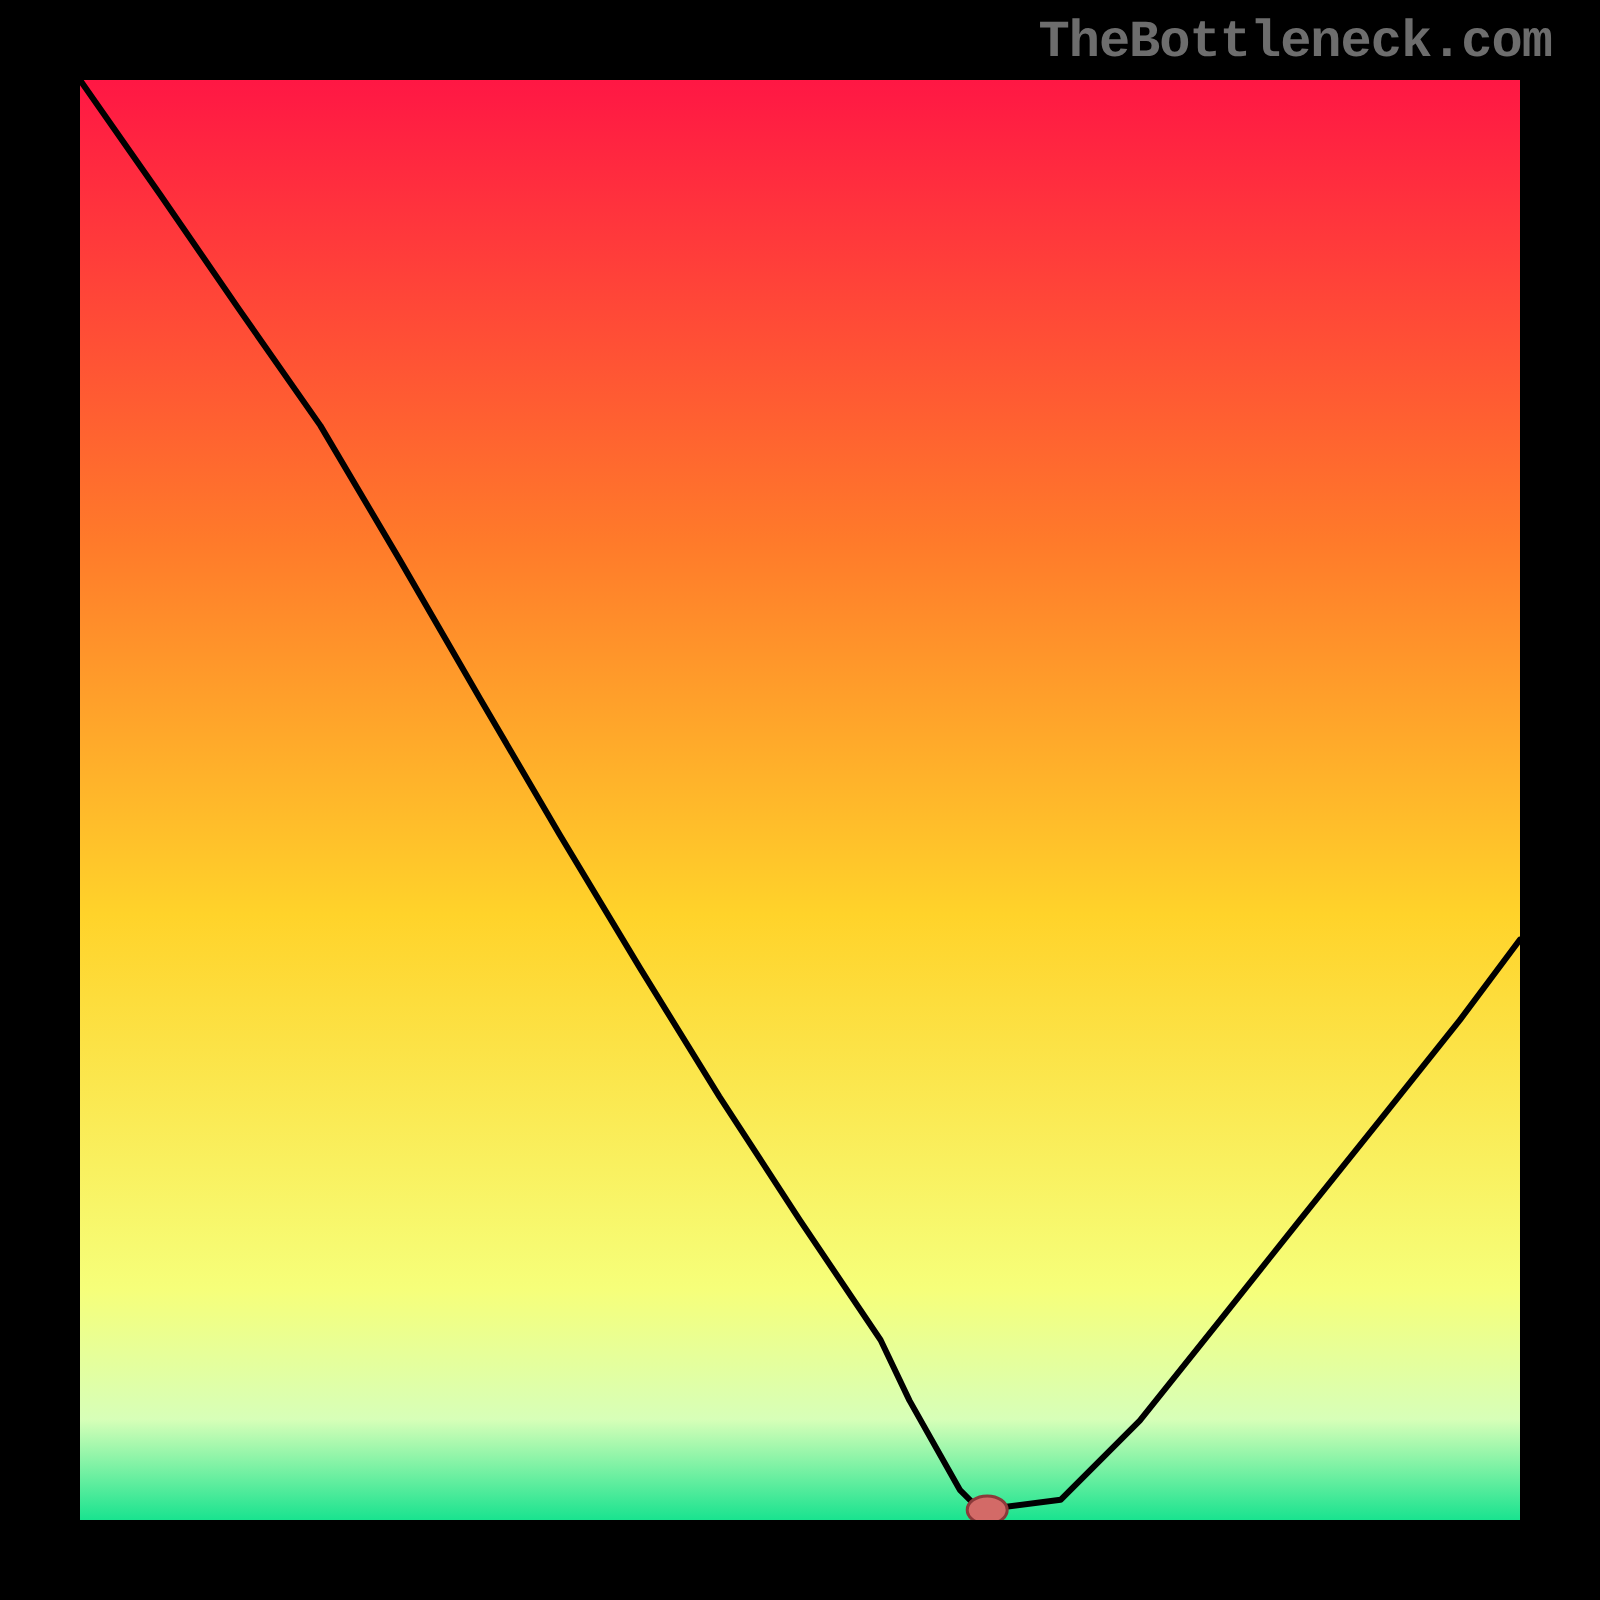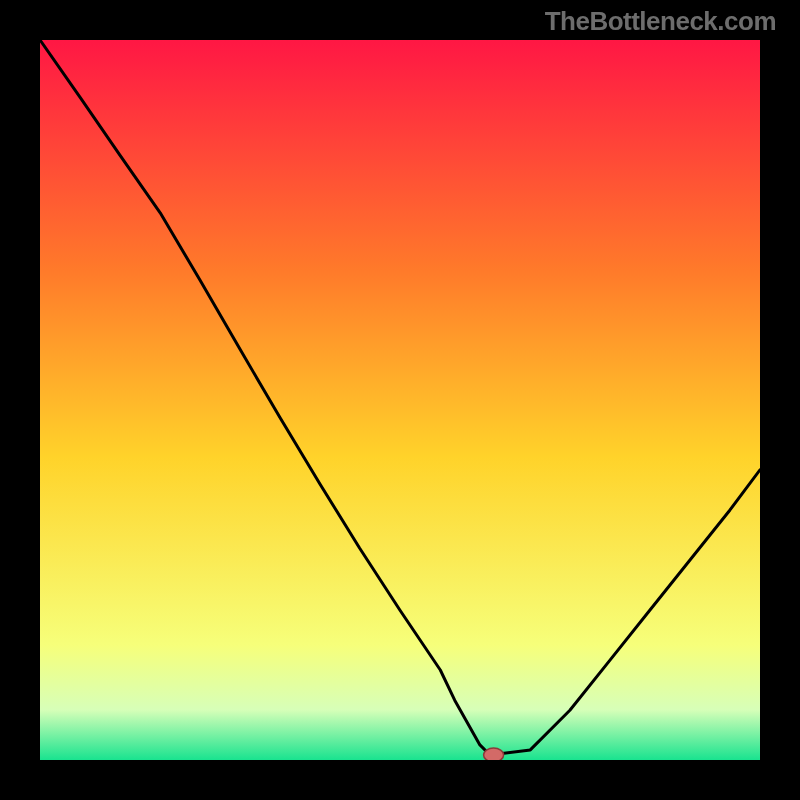--- a/index.html
+++ b/index.html
@@ -23,21 +23,21 @@
     width: 720px;
     height: 720px;
   }
   .plot-area svg {
     display: block;
   }
   .watermark {
     position: absolute;
     top: 6px;
     right: 24px;
-    font-family: Liberation Sans, sans-serif;
+    font-family: Liberation Mono, monospace;
     font-size: 26px;
     font-weight: 600;
     color: #6d6d6d;
     letter-spacing: -0.5px;
   }
 </style>
 </head>
 <body>
 
 <div class="frame">

